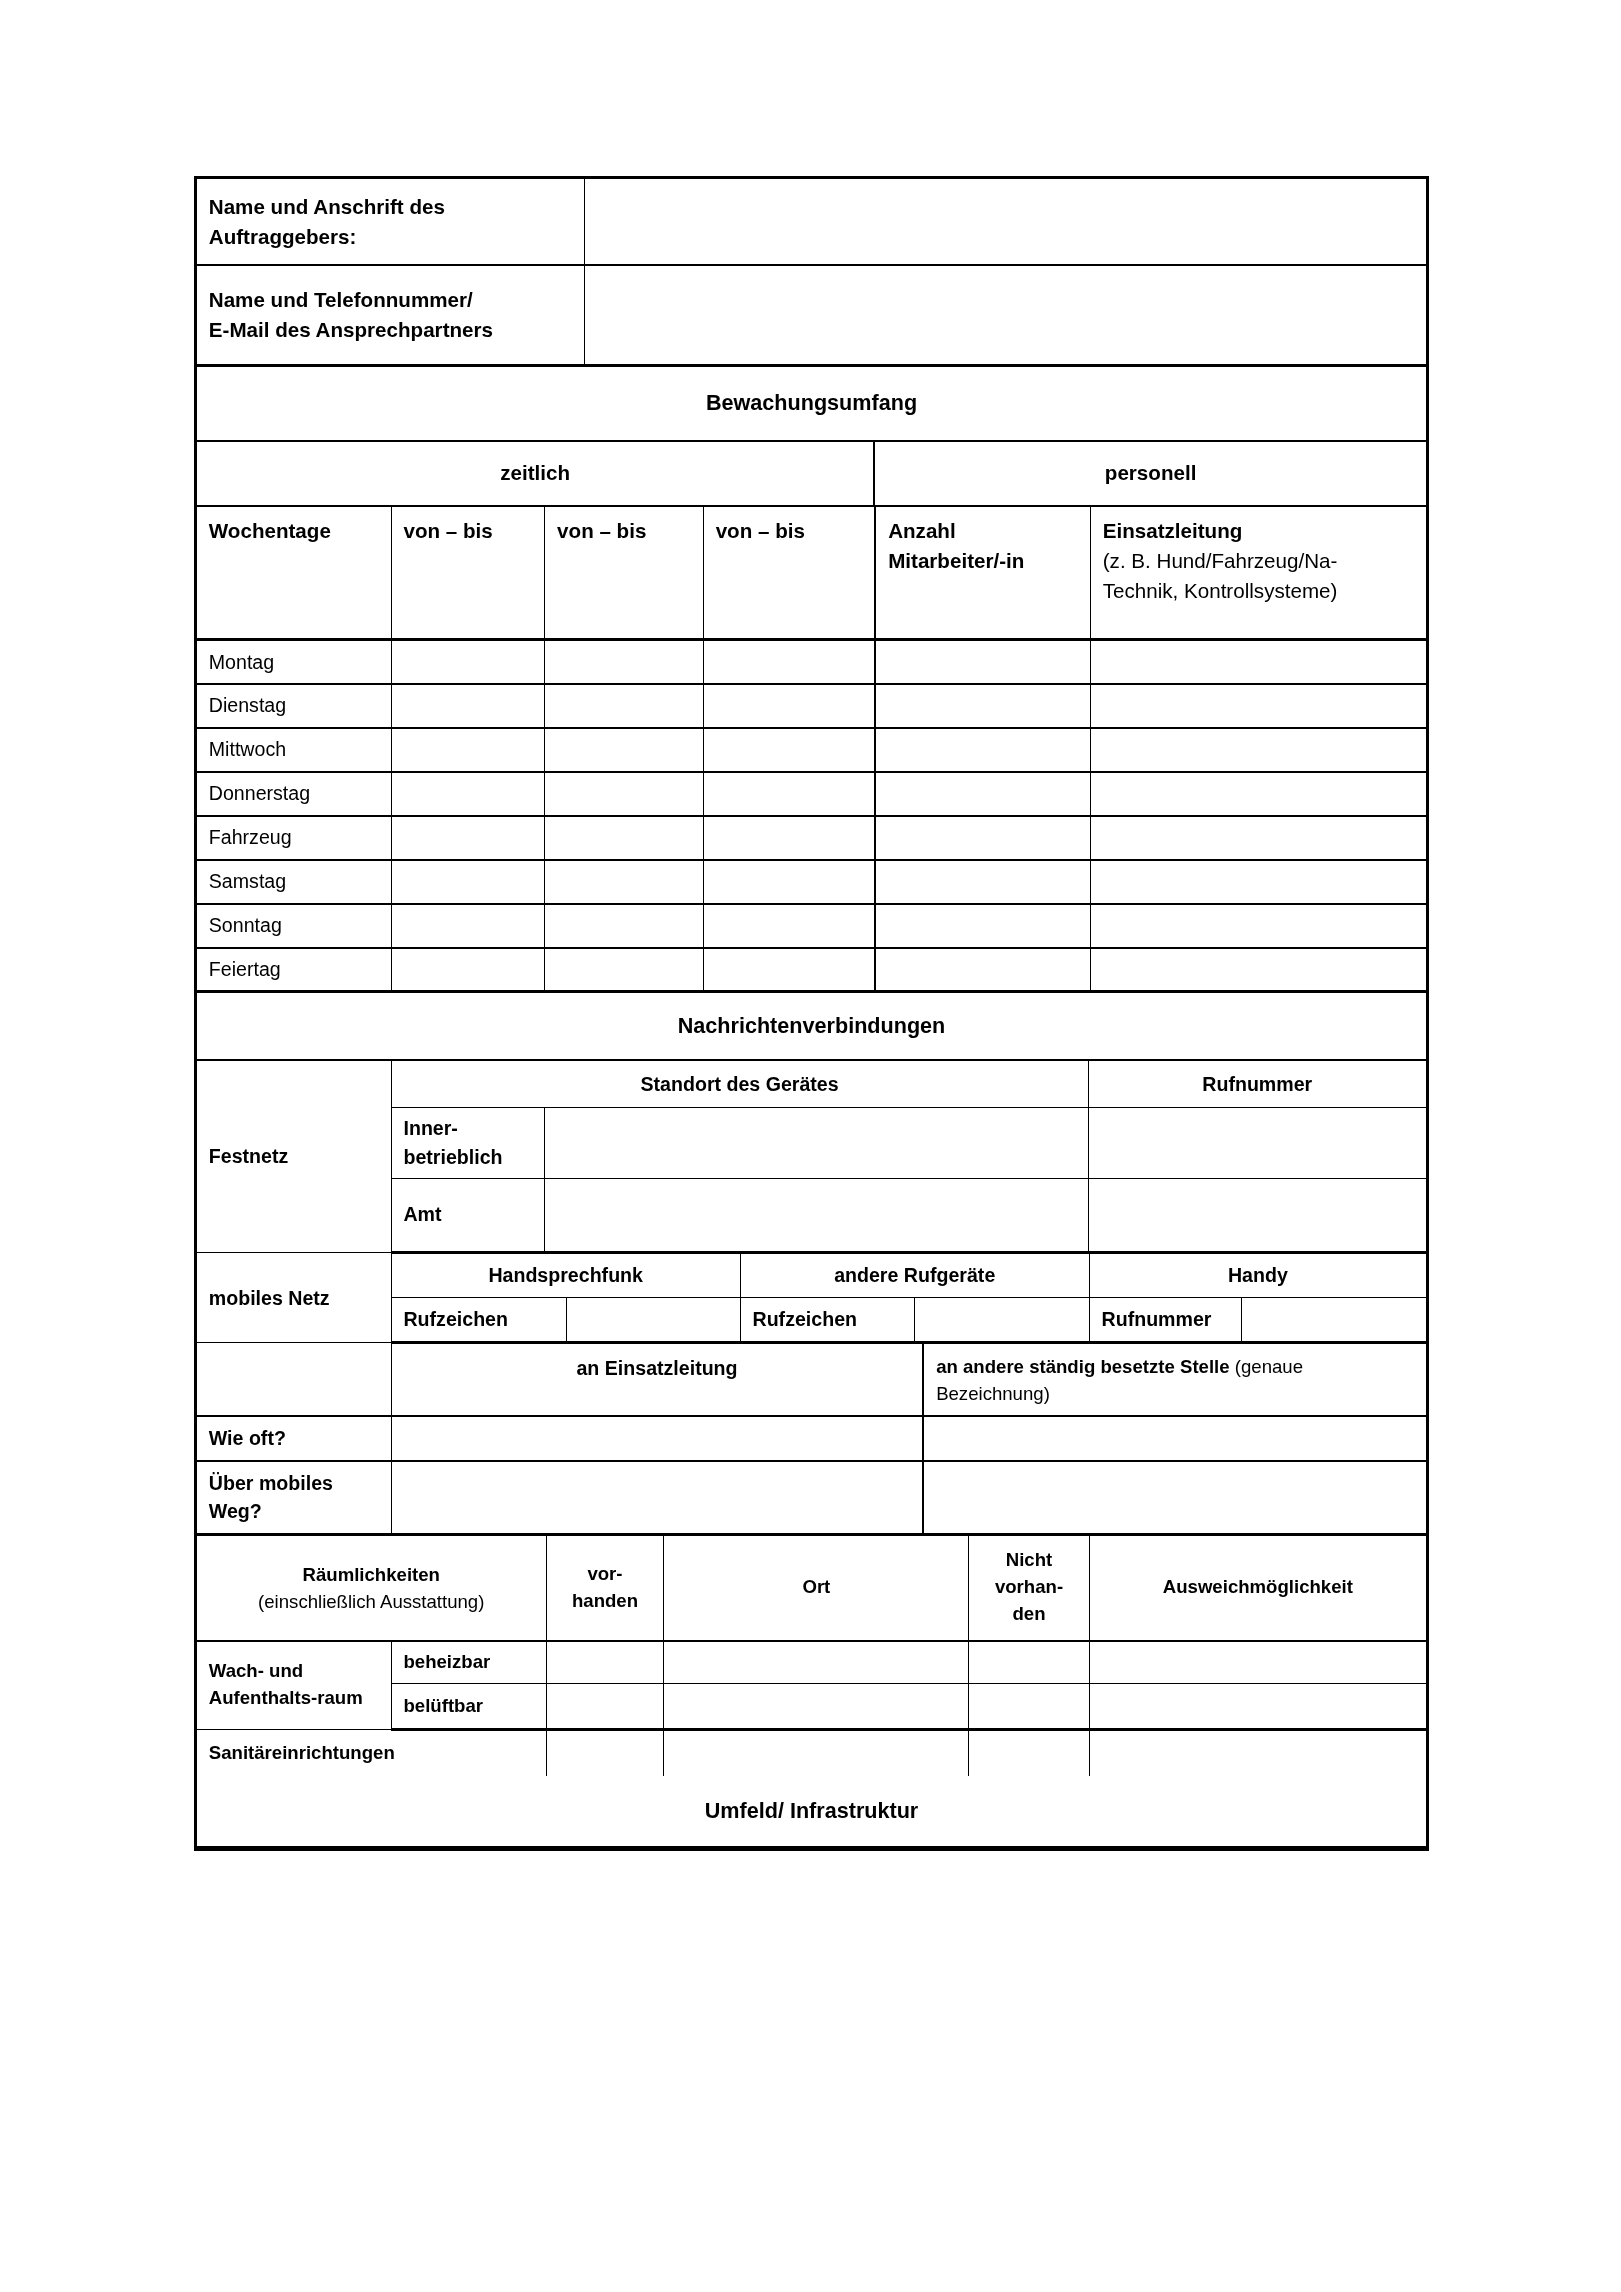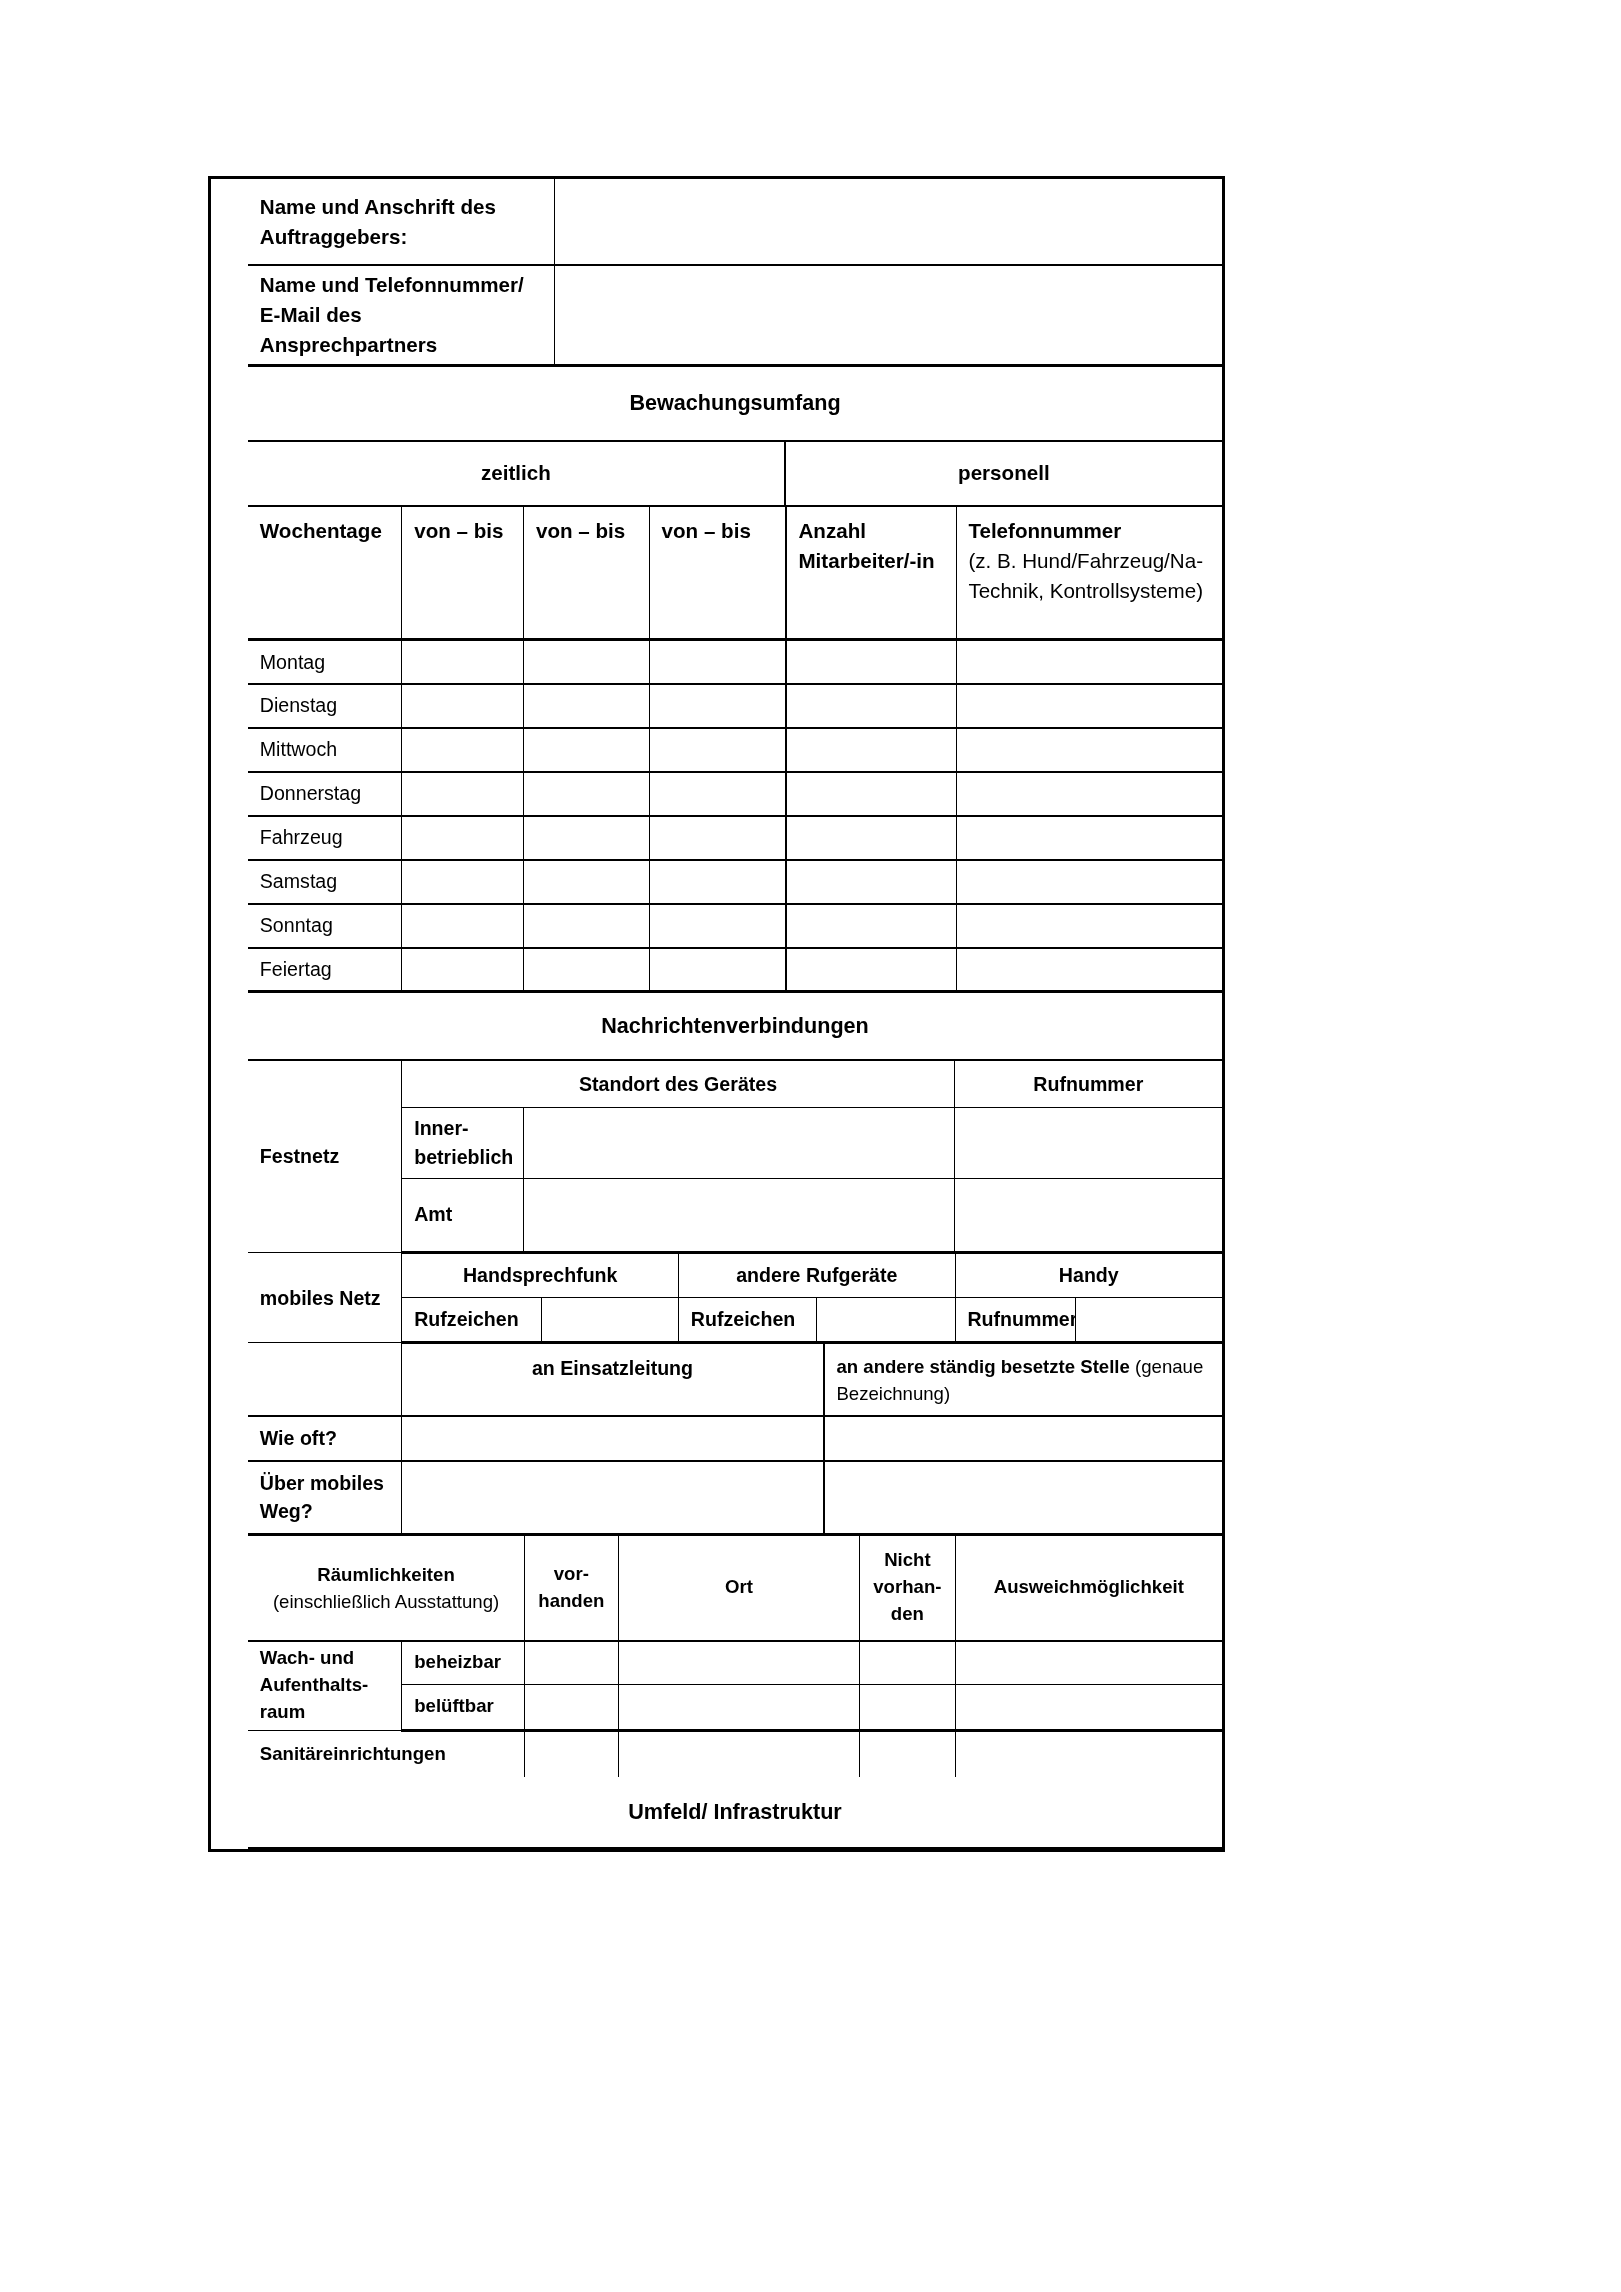--- a/index.html
+++ b/index.html
@@ -7,25 +7,24 @@
   .page {
     position: relative;
     width: 1621px;
     height: 2293px;
     background: #ffffff;
     color: #000000;
     font-family: "Liberation Sans", sans-serif;
   }
   .form {
     position: absolute;
-    left: 208px;
+    left: 194px;
     top: 176px;
-    width: 1017px;
+    width: 1235px;
     border: 3.9px solid #000;
-    padding-left: 37px;
   }
   table {
     width: 100%;
     border-collapse: collapse;
     table-layout: fixed;
   }
   td {
     border-right: 1.5px solid #000;
     border-bottom: 1.5px solid #000;
     border-top: none;
@@ -110,21 +109,21 @@
           <col style="width:27.3%">
       </colgroup>
       <tbody>
           <tr class="bb-thick" style="height:133px">
         <td class="t-label vt">Wochentage</td>
         <td class="t-label vt">von – bis</td>
         <td class="t-label vt">von – bis</td>
         <td class="t-label vt vr-med">von – bis</td>
         <td class="t-label vt">Anzahl
 Mitarbeiter/-in</td>
-        <td class="vt"><span class="t-label">Telefonnummer</span><span class="note-block" style="font-size:20.6px">(z. B. Hund/Fahrzeug/Na-
+        <td class="vt"><span class="t-label">Einsatzleitung</span><span class="note-block" style="font-size:20.6px">(z. B. Hund/Fahrzeug/Na-
 Technik, Kontrollsysteme)</span></td>
       </tr>
       <tr class="bb-med" style="height:44px">
         <td>Montag</td>
         <td></td>
         <td></td>
         <td class="vr-med"></td>
         <td></td>
         <td></td>
       </tr>

